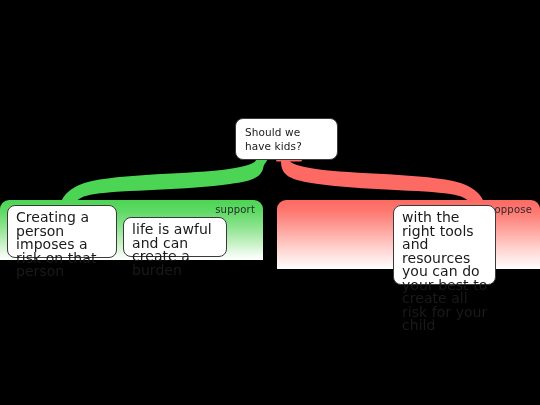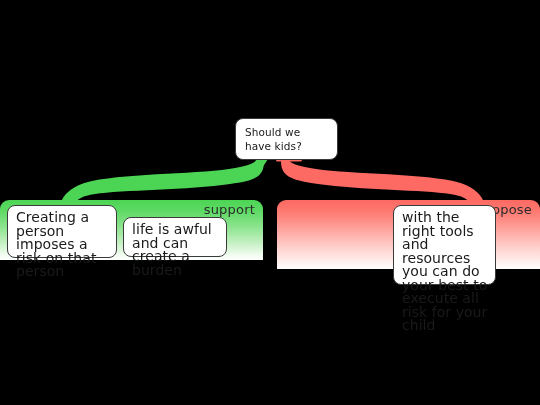--- a/index.html
+++ b/index.html
@@ -83,21 +83,21 @@
         #ffcfcb 68%,
         #fff0ef 90%,
         #ffffff 100%);
     border-top-left-radius: 9px;
     border-top-right-radius: 9px;
   }
 
   .panel-label {
     position: absolute;
     top: 5px;
-    font-size: 13px;
+    font-size: 10px;
     line-height: 9px;
     color: #2b2b2b;
     letter-spacing: 0.2px;
     white-space: nowrap;
   }
   .panel-support .panel-label { right: 8px; }
   .panel-oppose  .panel-label { right: 8px; }
 
   
   .claim {
@@ -171,17 +171,17 @@
     <div class="claim claim-s2">
       <span class="node-text">life is awful and can create a burden</span>
     </div>
   </div>
 
   <div class="panel panel-oppose">
     <span class="panel-label">oppose</span>
 
 
     <div class="claim claim-o2">
-      <span class="node-text">with the right tools and resources you can do your best to execute all risk for your child</span>
+      <span class="node-text">with the right tools and resources you can do your best to create all risk for your child</span>
     </div>
   </div>
 
 </div>
 
 </body></html>

